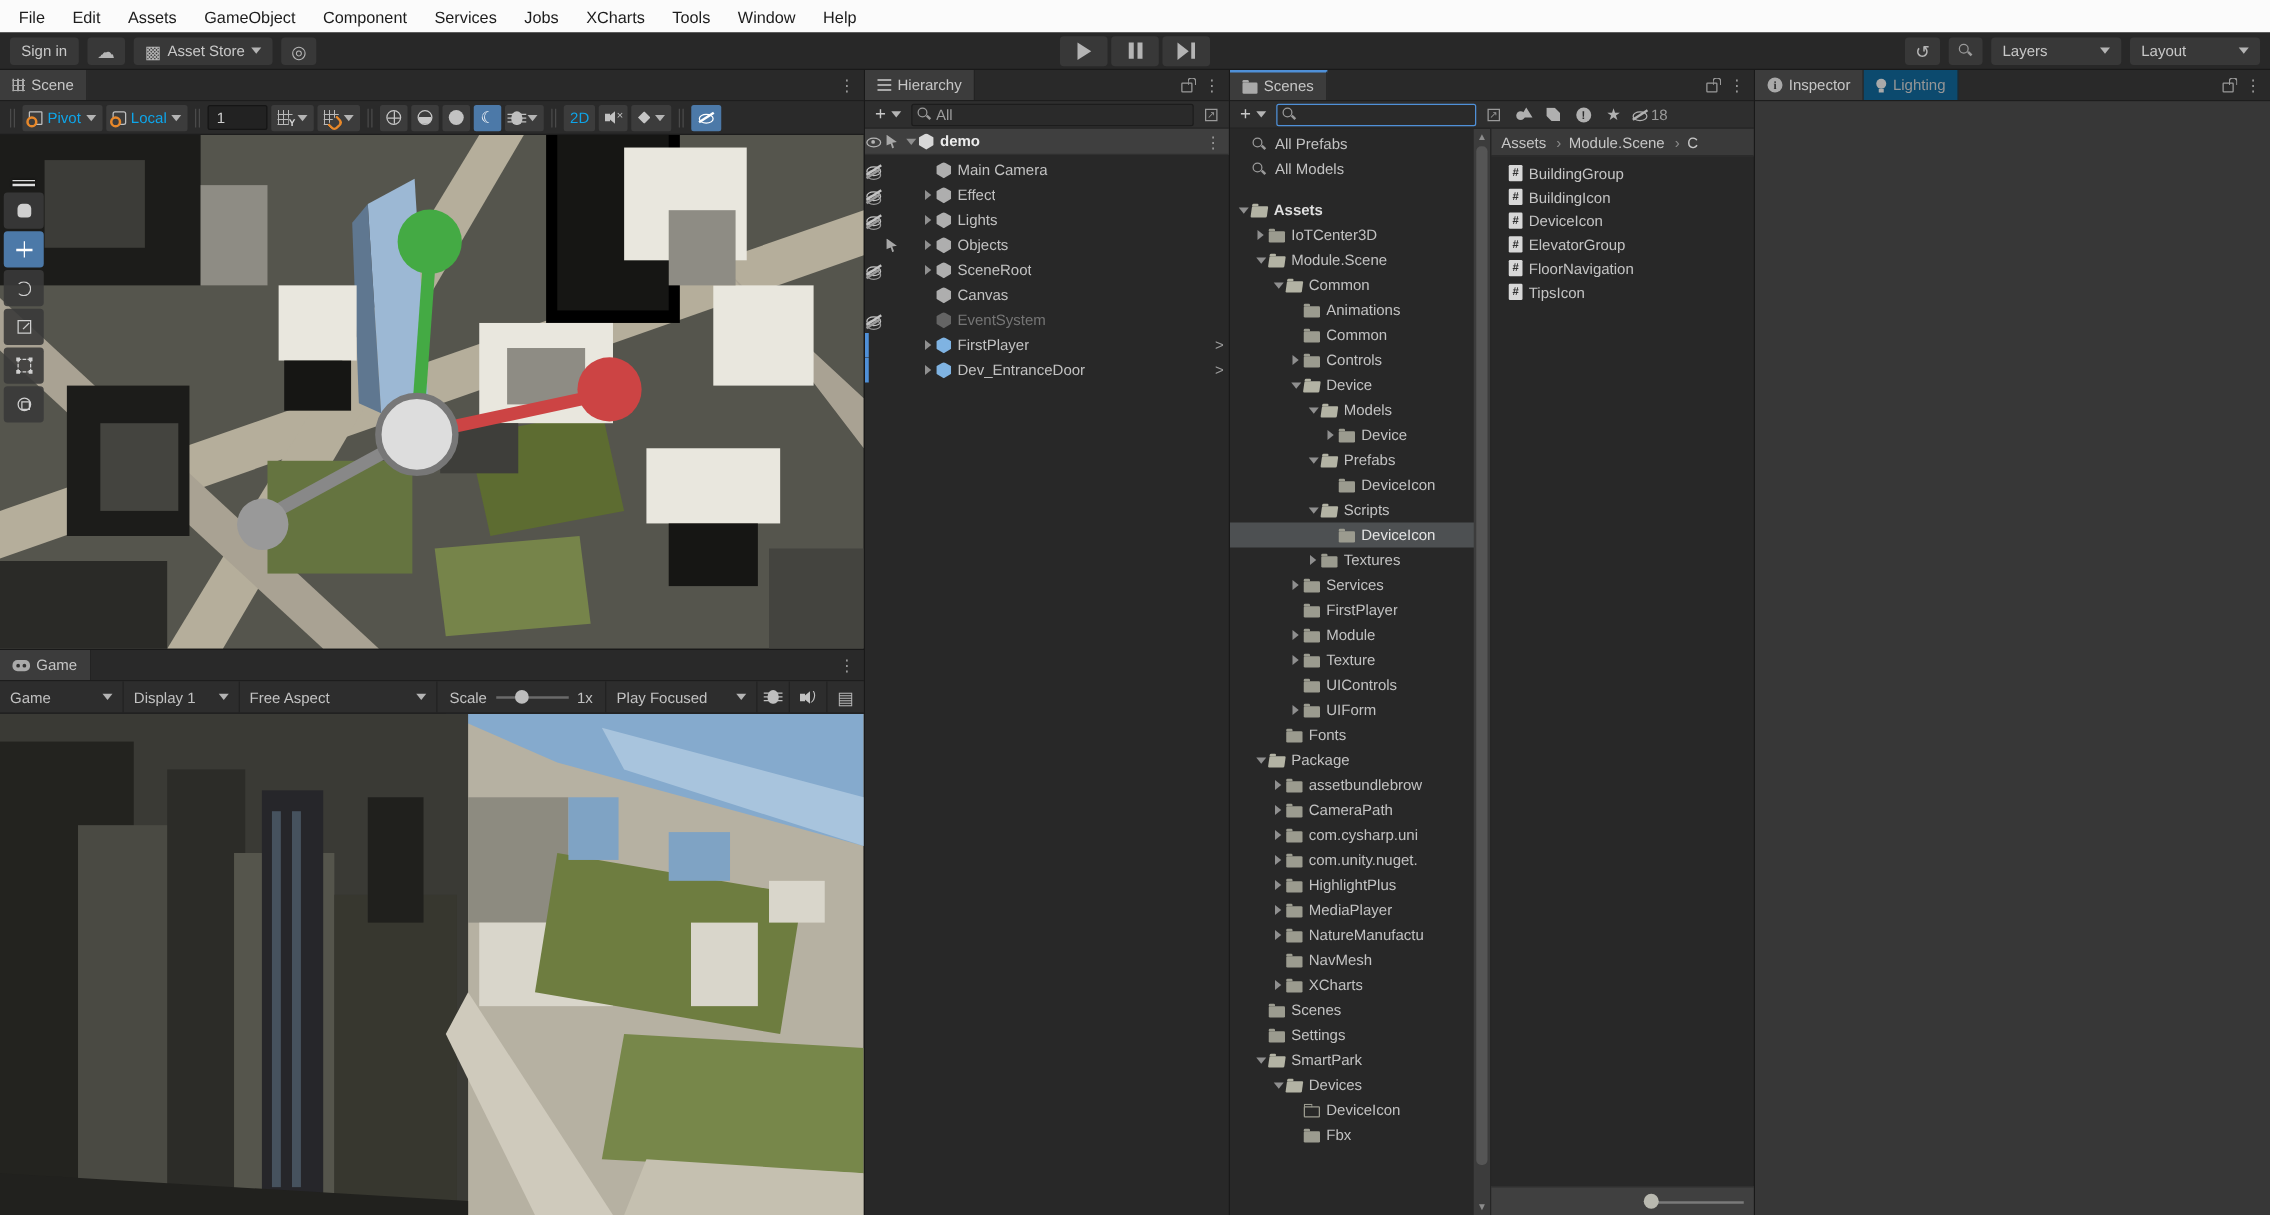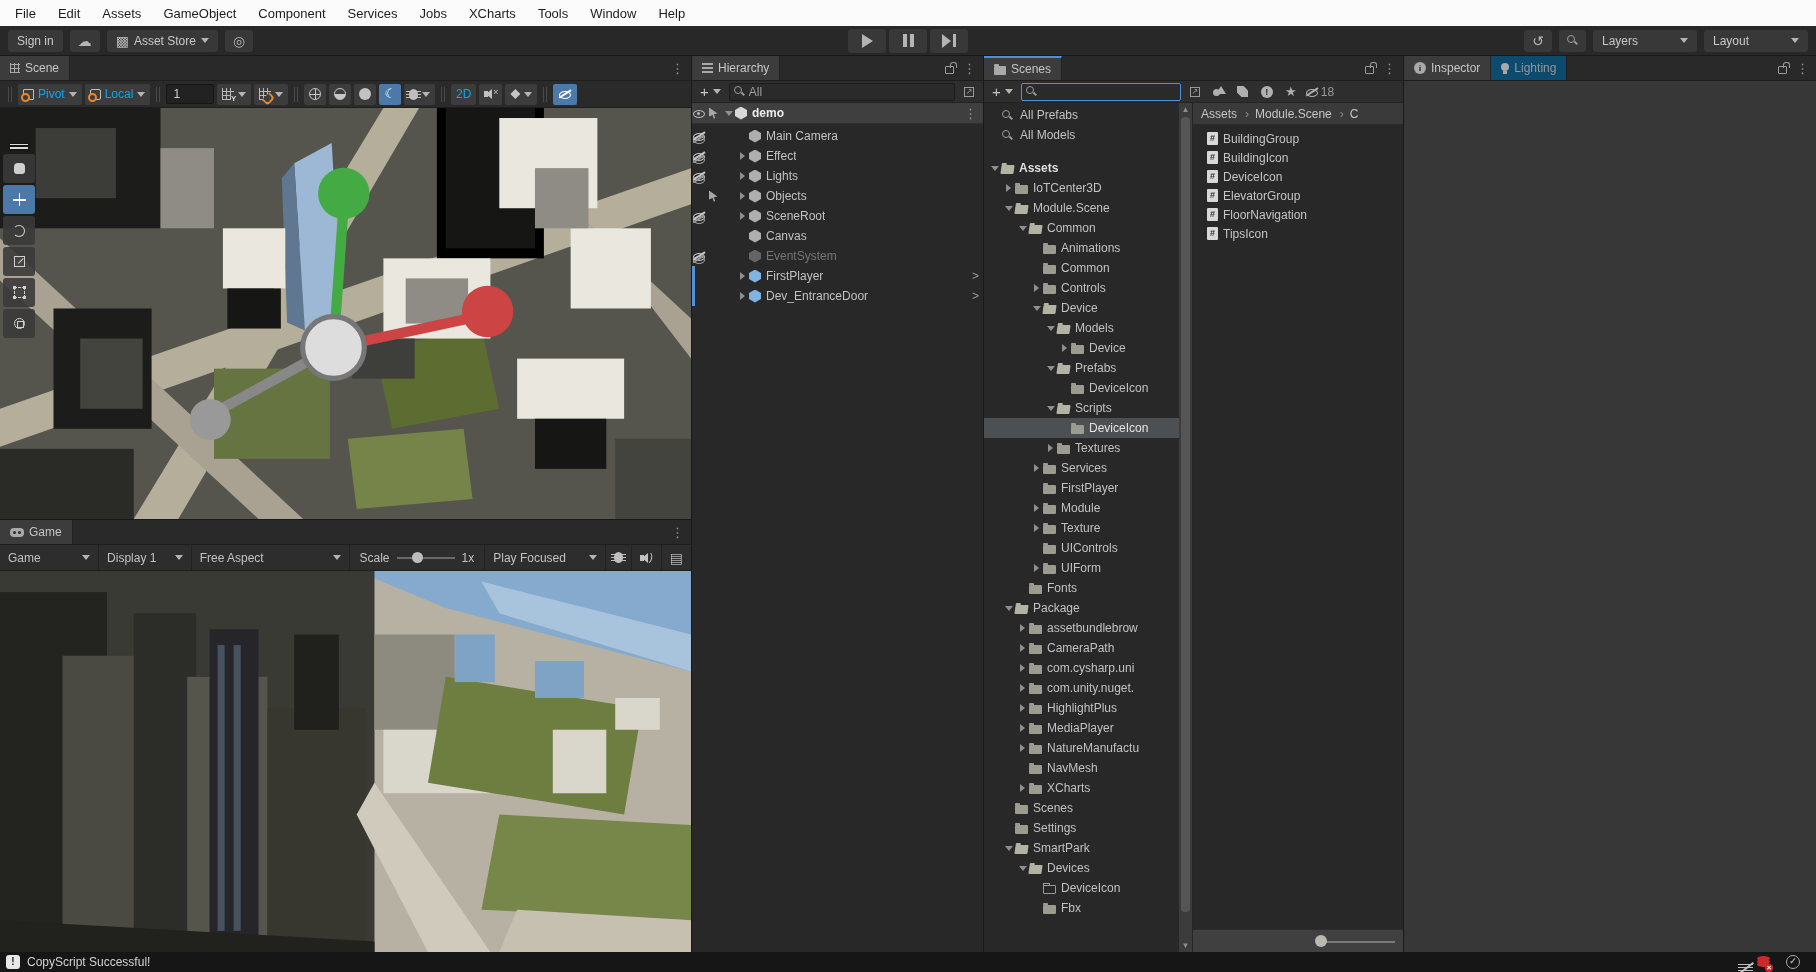--- a/index.html
+++ b/index.html
@@ -1005,22 +1005,13 @@
         </div>
         <div class="tabtools">
           <span class="lock"></span>
           <span class="kebab">⋮</span>
         </div>
       </div>
       <div class="insp-body"></div>
     </div>
   </div>
 
-  <div class="statusbar">
-    <span class="icmsg"></span>
-    <span>CopyScript Successful!</span>
-    <span class="sb-right">
-      <span class="bugslash"><span class="icbug"></span></span>
-      <span class="icdb"></span>
-      <span class="icprog"></span>
-    </span>
-  </div>
 </div>
 
 </body></html>

